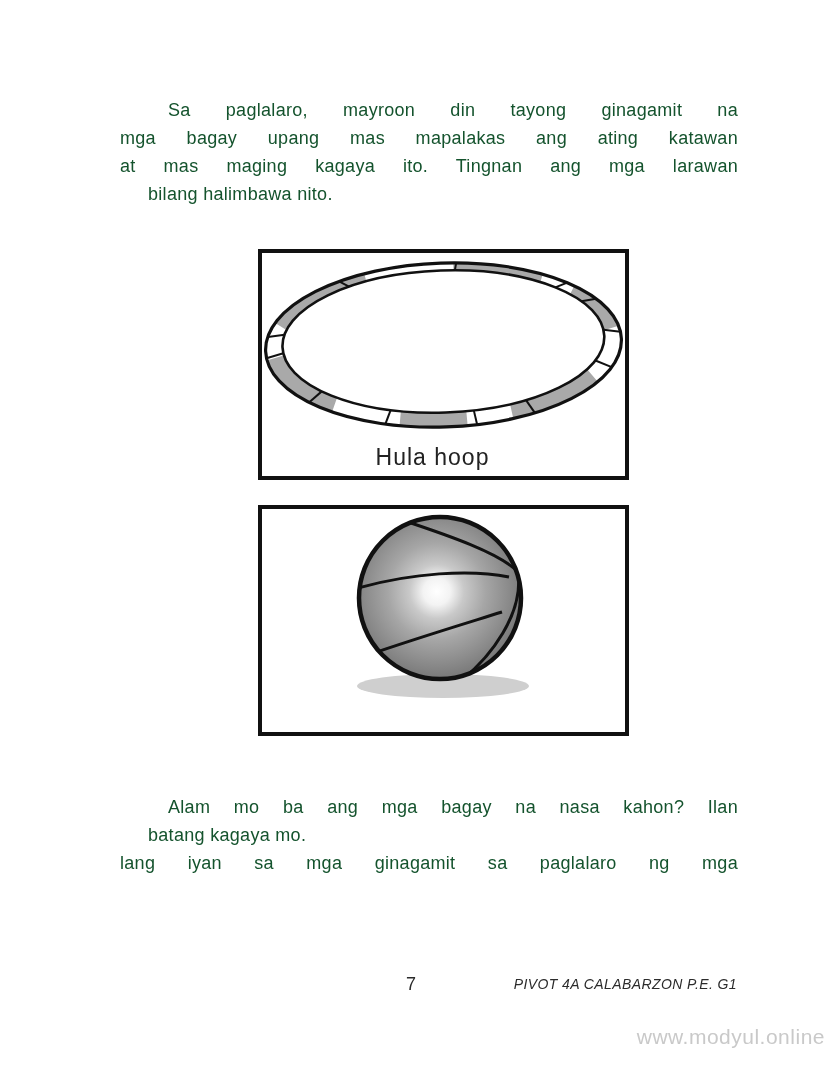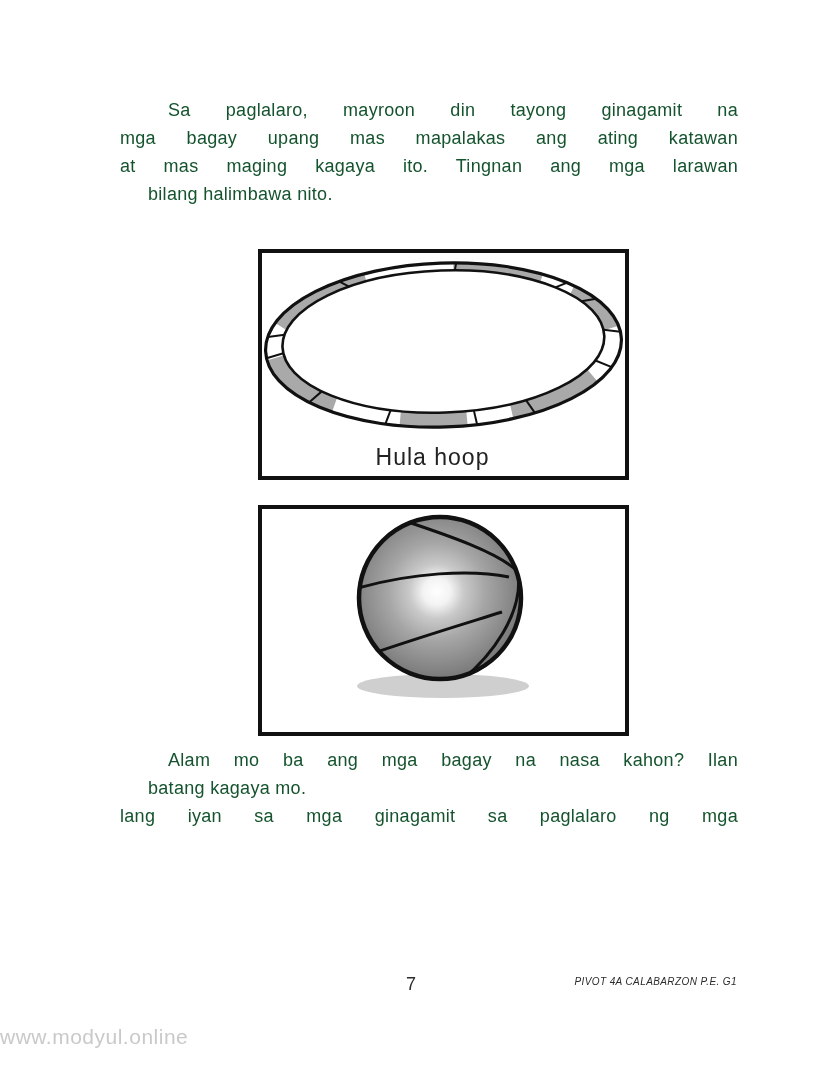--- a/index.html
+++ b/index.html
@@ -7,39 +7,39 @@
        font-family:"Liberation Sans",sans-serif;}
   .page{position:absolute;inset:0;}
 
   
   .para{position:absolute;left:120px;width:618px;color:#14532d;
         font-size:18px;line-height:28px;letter-spacing:.3px;}
   .para .pline{text-align:justify;text-align-last:justify;white-space:normal;}
   .para .pline.first{text-indent:48px;}
   .para .pline.last{text-align-last:left;margin-left:28px;}
   #para1{top:96px;}
-  #para2{top:746px;}
+  #para2{top:793px;}
 
   
   .figure-box{position:absolute;left:258px;width:371px;height:231px;
               border:4px solid #111;background:#fff;box-sizing:border-box;}
   #figure-hula{top:249px;}
   #figure-bola{top:505px;}
   .figure-box svg{position:absolute;left:0;top:0;display:block;}
   .fig-caption{position:absolute;width:100%;text-align:center;color:#222;
                font-size:23px;letter-spacing:1px;}
   #figure-hula .fig-caption{top:191px;left:-11px;}
   #figure-bola .fig-caption{top:188px;left:-22px;}
 
   
   .page-number{position:absolute;left:396px;top:974px;width:30px;text-align:center;
                font-size:18px;color:#2a2a2a;}
-  .footer-source{position:absolute;right:88px;top:976px;font-size:10px;
+  .footer-source{position:absolute;right:88px;top:976px;font-size:14px;
                  font-style:italic;letter-spacing:.4px;color:#2b2b2b;}
-  .watermark{position:absolute;left:0;top:1025px;width:100%;text-align:left;
+  .watermark{position:absolute;left:0;top:1025px;width:100%;text-align:right;
              font-size:21px;letter-spacing:.5px;color:#c9c9c9;}
 </style>
 </head>
 <body>
 
 <div class="page">
 
   <div class="para" id="para1">
     <div class="pline first">Sa paglalaro, mayroon din tayong ginagamit na</div>
     <div class="pline">mga bagay upang mas mapalakas ang ating katawan</div>

